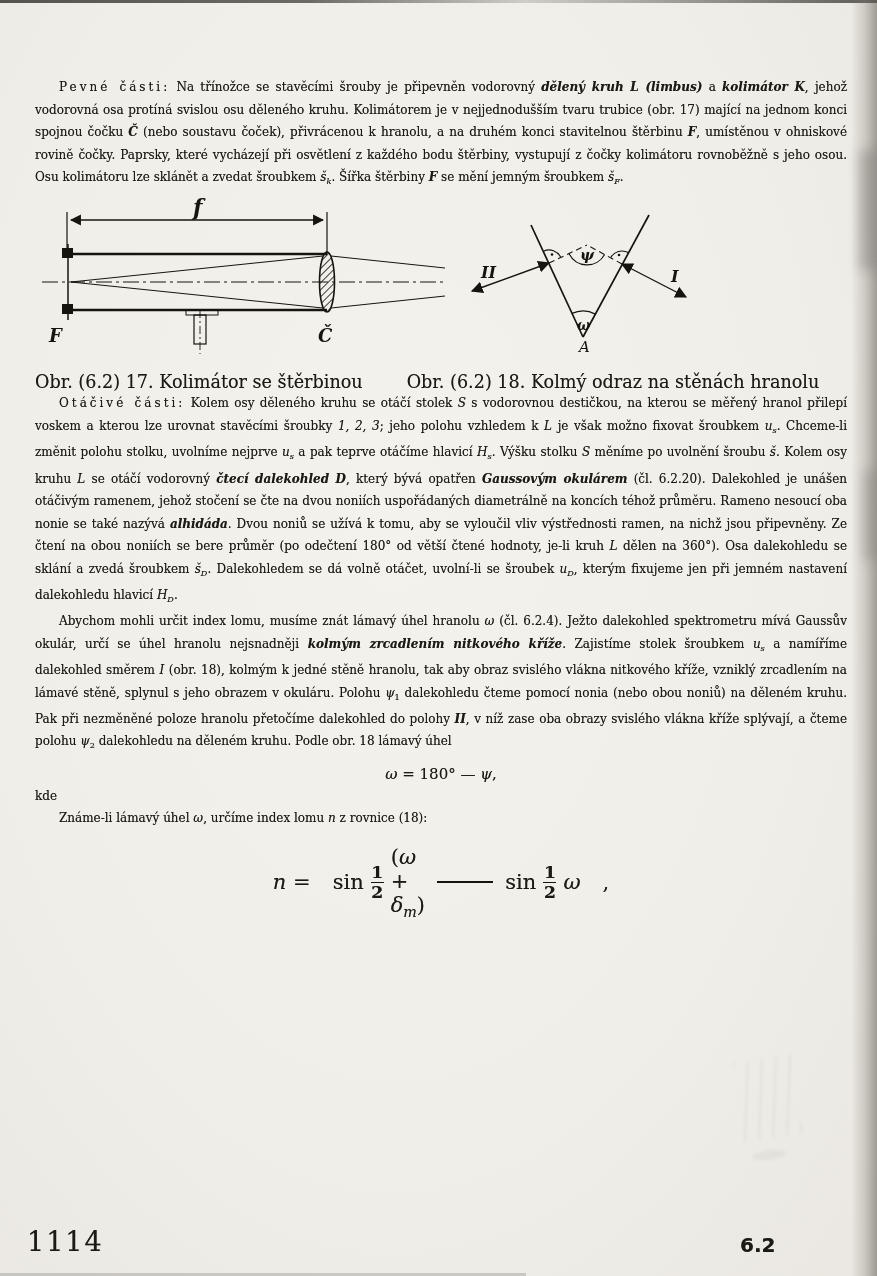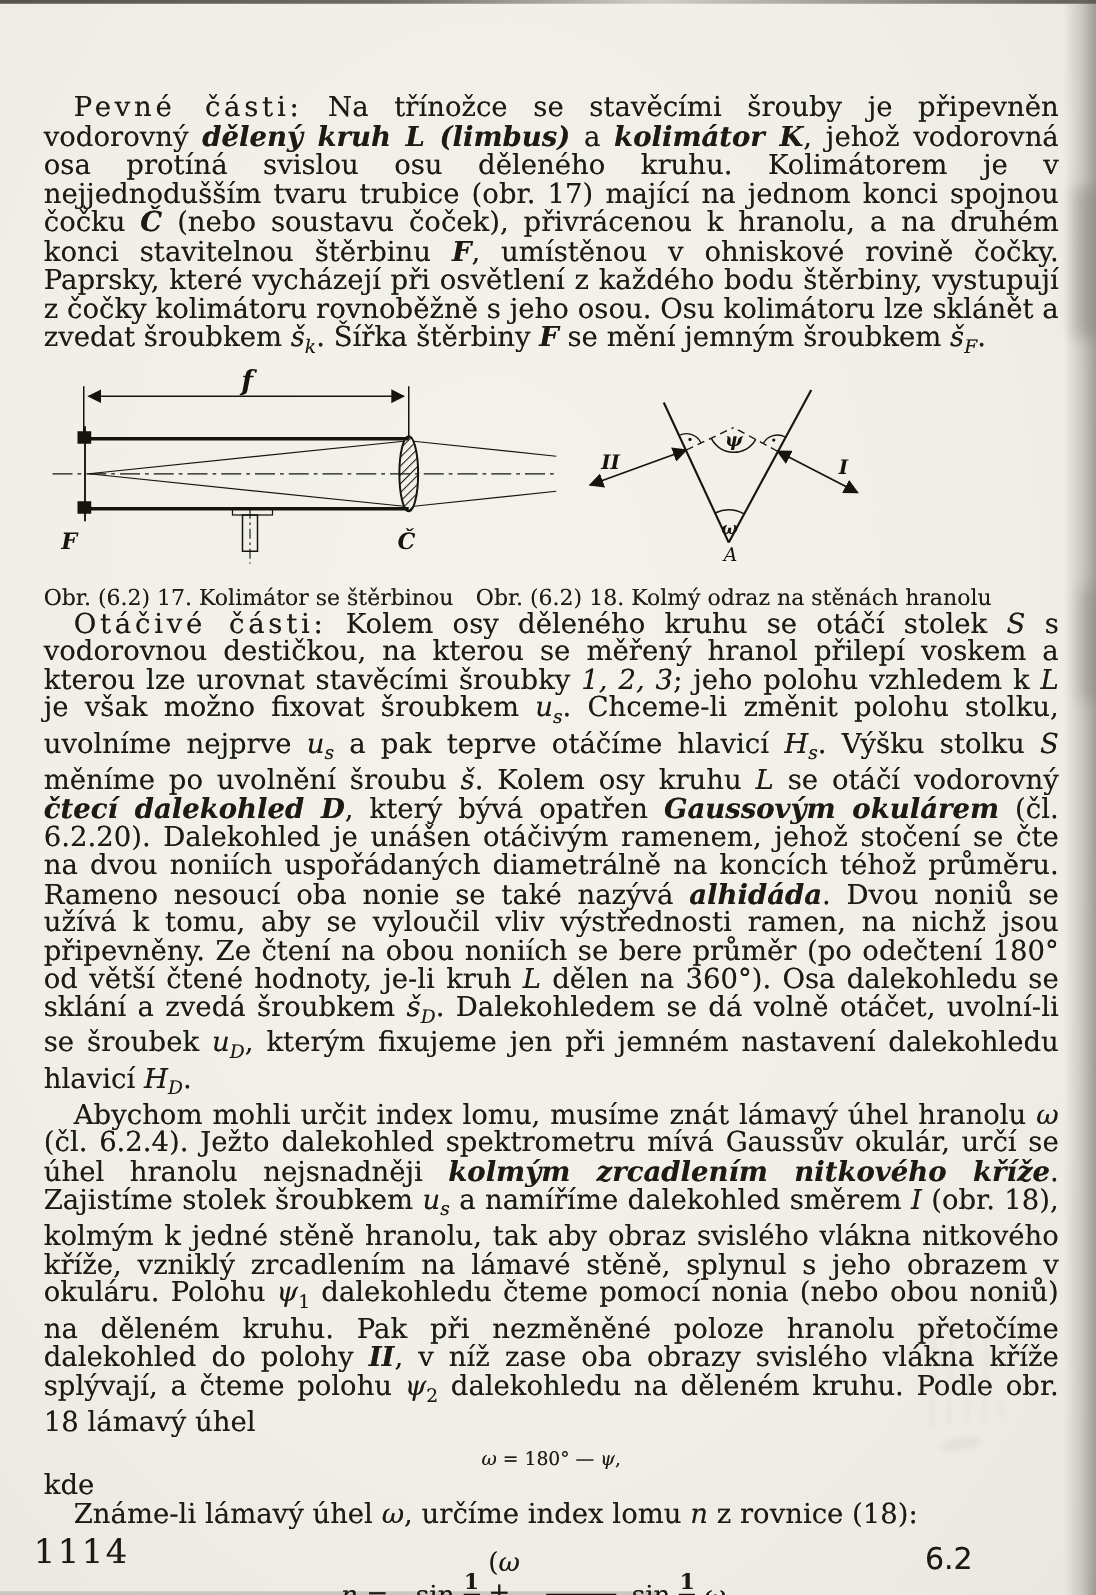--- a/index.html
+++ b/index.html
@@ -17,62 +17,62 @@
   .edge-right-spot2{position:absolute;top:470px;right:0;width:14px;height:90px;background:rgba(80,76,70,.2);filter:blur(6px);}
   .edge-bottom{position:absolute;bottom:0;left:0;width:60%;height:3px;background:rgba(40,38,34,.18);}
   .ghost{position:absolute;opacity:.13;filter:blur(1.5px);color:#4a463e;
     font-style:italic;font-size:15px;transform:rotate(-8deg);pointer-events:none;}
   .g1{left:738px;top:1058px;width:60px;height:80px;
     background:repeating-linear-gradient(100deg, rgba(70,65,58,.5) 0 2px, transparent 2px 14px);}
   .g2{left:752px;top:1150px;width:34px;height:10px;background:rgba(70,65,58,.4);border-radius:50%;}
 
   .column{position:absolute;left:35px;top:76px;width:812px;}
   p.body, .body{
-    font-size:22px;line-height:22.5px;text-align:justify;margin:0;
+    font-size:12px;line-height:22.5px;text-align:justify;margin:0;
     text-shadow:0 0 .4px rgba(25,24,18,.55);
   }
   .ind{text-indent:24px;}
   .mt16{margin-top:16px;}
   .mt6{margin-top:6px;}
   .sp{letter-spacing:3px;}
   .i{font-style:italic;}
   .bi{font-weight:bold;font-style:italic;}
   .sub{font-size:.68em;vertical-align:-.35em;}
   .isub{font-size:.68em;vertical-align:-.35em;font-style:italic;}
 
   .figures{position:relative;height:172px;margin-top:4px;}
   .fig17{position:absolute;left:5px;top:6px;}
   .fig18{position:absolute;left:420px;top:0;}
   svg{overflow:visible;}
   svg text{font-family:"DejaVu Serif","Liberation Serif",serif;fill:#15140f;}
   .svglbl{font-weight:bold;font-style:italic;}
 
   .captions{margin-top:4px;font-size:17.6px;white-space:nowrap;
     text-shadow:0 0 .4px rgba(25,24,18,.5);}
-  .cap2{margin-left:18px;}
+  .cap2{margin-left:44px;}
 
   .eq{ text-align:center;font-size:15px;margin-top:8px;
     text-shadow:0 0 .4px rgba(25,24,18,.55);}
   .kde{margin-top:2px;text-align:left;}
   .eq2{margin-top:7px;}
   .mt14{margin-top:14px;}
 
   .formula{display:flex;justify-content:center;align-items:center;
     margin-top:12px;font-size:21px;text-shadow:0 0 .4px rgba(25,24,18,.55);}
   .flhs{margin-right:10px;}
   .fcomma{margin-left:10px;align-self:center;}
   .bigfrac{display:inline-flex;align-items:center;}
   .frow{display:inline-flex;align-items:center;padding:3px 12px;gap:7px;}
   .frac{display:inline-flex;flex-direction:column;align-items:center;line-height:1.05;font-size:.82em;font-weight:bold;}
   .fracbar{height:1.4px;background:#15140f;width:100%;min-width:13px;}
   .bigbar{height:1.6px;background:#15140f;width:100%;}
 
   .footer-left{position:absolute;left:27px;top:1226px;font-size:27px;letter-spacing:2px;
     text-shadow:0 0 .5px rgba(25,24,18,.6);}
-  .footer-right{position:absolute;left:740px;top:1233px;font-size:24px;font-weight:normal;
+  .footer-right{position:absolute;left:740px;top:1233px;font-size:20px;font-weight:bold;
     font-family:"DejaVu Sans","Liberation Sans",sans-serif;text-shadow:0 0 .5px rgba(25,24,18,.6);}
 </style>
 </head>
 <body>
 
 <div class="page">
   <div class="edge-top"></div>
   <div class="edge-right"></div>
   <div class="edge-right-spot1"></div>
   <div class="edge-right-spot2"></div>

